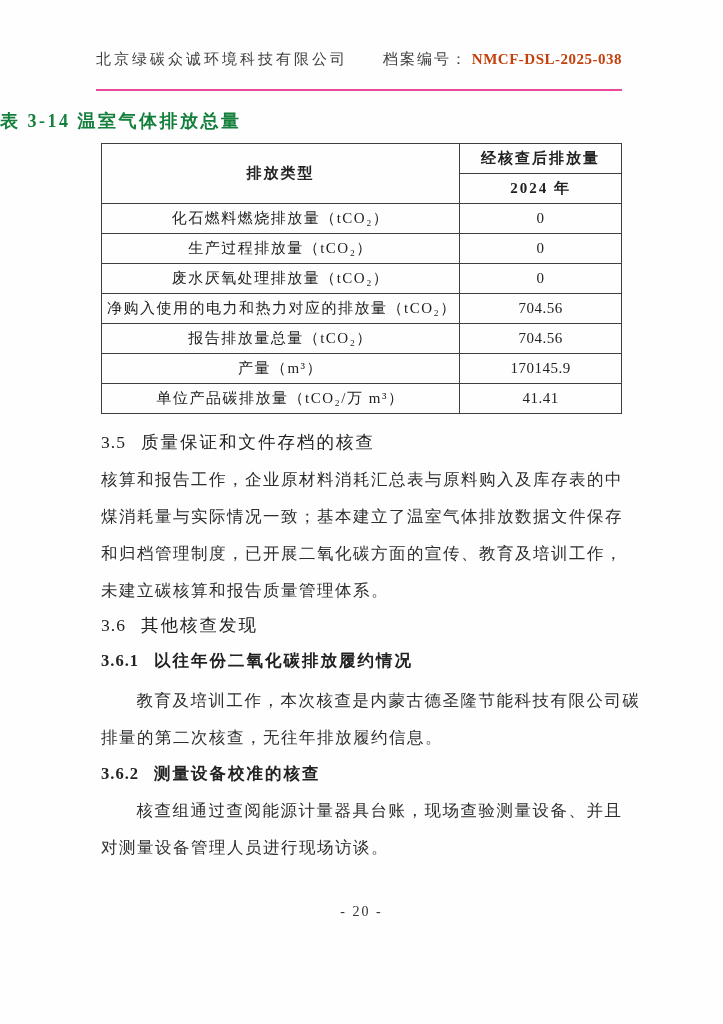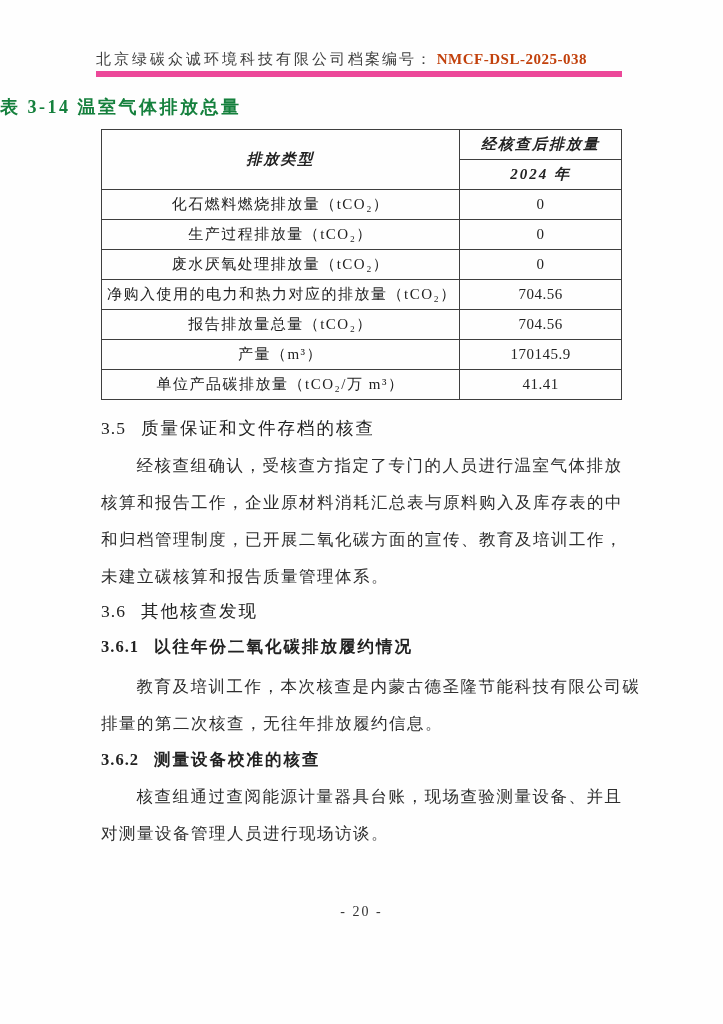--- a/index.html
+++ b/index.html
@@ -9,25 +9,25 @@
     width: 723px;
     height: 1024px;
     background: #fefefe;
     font-family: "Liberation Serif", "DejaVu Serif", serif;
     color: #2b2b2b;
     overflow: hidden;
   }
   
   .doc-header {
     display: flex;
-    justify-content: flex-start;
+    justify-content: space-between;
     align-items: flex-end;
     margin: 50px 101px 0 96px;
-    padding-bottom: 2px;
-    border-bottom: 6px solid #ec4899;
+    padding-bottom: 20px;
+    border-bottom: 2px solid #ec4899;
     font-size: 15px;
     color: #3d3d3d;
   }
   .company { letter-spacing: 3px; }
   .file-no { white-space: nowrap; }
   .file-no .lbl { letter-spacing: 2px; }
   .file-no .num { font-weight: 600; letter-spacing: 0.5px; color: #c2410c; }
   
   .table-title {
     margin-top: 18px;
@@ -50,21 +50,21 @@
   table.emission col.c2 { width: 162px; }
   table.emission th, table.emission td {
     border: 1px solid #3f3f3f;
     text-align: center;
     vertical-align: middle;
     height: 30px;
     padding: 0 5px;
     overflow: hidden;
     white-space: nowrap;
   }
-  table.emission th { font-weight: bold; letter-spacing: 2px; font-style: italic; }
+  table.emission th { font-weight: bold; letter-spacing: 2px; }
   td.label-cell { letter-spacing: 1.5px; }
   td.value-cell { letter-spacing: 0.5px; }
   
   .h2 {
     margin: 16px 101px 0 101px;
     font-size: 17.5px;
     font-weight: normal;
     letter-spacing: 2px;
     color: #222;
   }
@@ -162,22 +162,22 @@
         <td class="label-cell">单位产品碳排放量（tCO₂/万 m³）</td>
         <td class="value-cell">41.41</td>
       </tr>
     </tbody>
   </table>
 
   <div class="h2">
     <span class="num">3.5</span><span>质量保证和文件存档的核查</span>
   </div>
   <div class="para">
-    <div class="line first">经核查组确认，受核查方指定了专门的人员进行温室气体排放</div>
     <div class="line">核算和报告工作，企业原材料消耗汇总表与原料购入及库存表的中</div>
+    <div class="line">煤消耗量与实际情况一致；基本建立了温室气体排放数据文件保存</div>
     <div class="line">和归档管理制度，已开展二氧化碳方面的宣传、教育及培训工作，</div>
     <div class="line end">未建立碳核算和报告质量管理体系。</div>
   </div>
 
   <div class="h2 tight">
     <span class="num">3.6</span><span>其他核查发现</span>
   </div>
 
   <div class="h3">
     <span class="num">3.6.1</span><span>以往年份二氧化碳排放履约情况</span>

